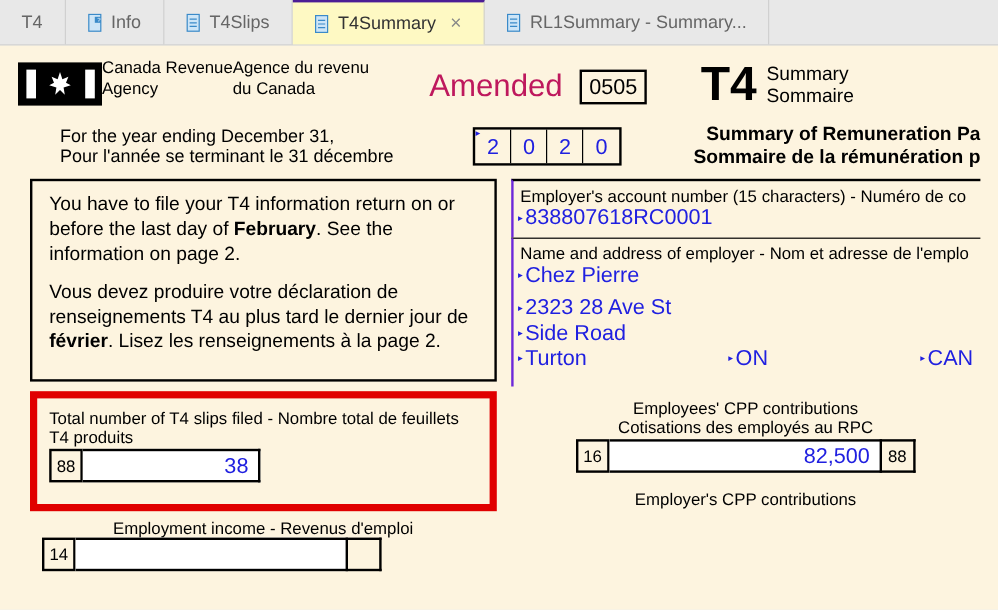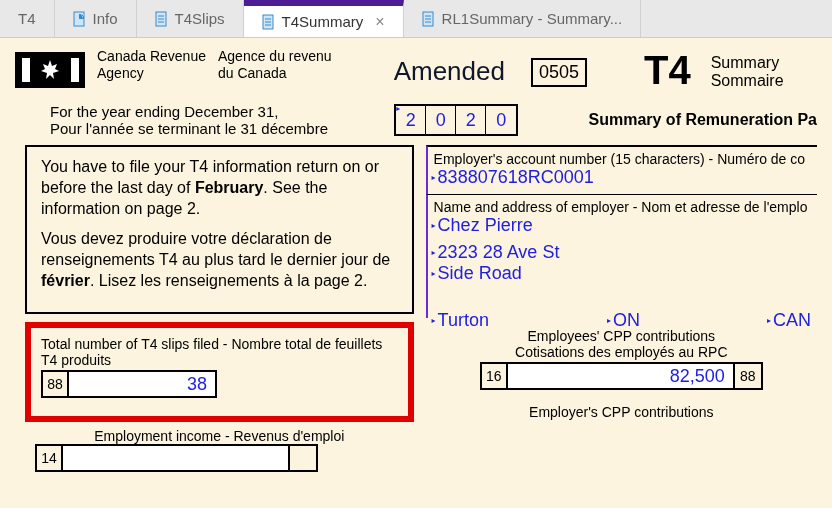--- a/index.html
+++ b/index.html
@@ -1,30 +1,30 @@
 <!DOCTYPE html>
 <html><head>
 <meta charset="utf-8">
 <style>
   * { box-sizing: border-box; margin: 0; padding: 0; }
   body { font-family: Arial, sans-serif; font-size: 14px; background: #f0f0f0; width: 832px; height: 508px; overflow: hidden; }
   
   .tabs { display: flex; background: #e8e8e8; height: 38px; border-bottom: 1px solid #ccc; }
   .tab { display: flex; align-items: center; padding: 0 18px; font-size: 15px; color: #666; border-right: 1px solid #d0d0d0; cursor: pointer; gap: 6px; }
-  .tab.active { background: #ffffff; color: #333; border-top: 6px solid #4c1d95; text-align: right; }
+  .tab.active { background: #fef9c3; color: #333; border-top: 2px solid #4c1d95; text-align: right; }
   .tab .close { color: #888; font-size: 16px; margin-left: 6px; }
   .icon-doc { width: 14px; height: 16px; display: inline-block; }
   .icon-doc svg { width: 14px; height: 16px; }
   
   .page { background: #fdf4df; padding: 10px 15px 0 15px; height: calc(100% - 38px); overflow: hidden; position: relative; }
   
-  .header-row { display: flex; align-items: flex-start; gap: 12px; margin-bottom: 10px; }
+  .header-row { display: flex; align-items: flex-start; margin-bottom: 10px; }
   .flag-box { width: 70px; height: 36px; background: #000; display: flex; align-items: center; justify-content: center; margin-top: 4px;}
   .agency-text { font-size: 14px; line-height: 1.2; }
-  .amended { color: #0f172a; font-size: 26px; font-weight: normal; margin-left: 50px; margin-top: 8px;}
+  .amended { color: #be185d; font-size: 26px; font-weight: normal; margin-left: 50px; margin-top: 8px;}
   .code-box { border: 2px solid #000; padding: 2px 6px; font-size: 18px; margin-top: 10px; margin-left: 14px;}
   .t4-big { font-size: 40px; font-weight: bold; margin-left: 45px; }
   .summary-text { font-size: 16px; line-height: 1.1; margin-top: 6px; margin-left: 8px;}
   
   .subtitle-row { display: flex; align-items: center; margin-bottom: 8px; }
   .year-label { font-size: 15px; text-align: left; width: 360px; margin-left: 35px;}
   .year-boxes { display: flex; border: 2px solid #000; }
   .year-box { width: 30px; height: 28px; border-right: 1px solid #000; text-align: center; font-size: 18px; color: #2020e0; position: relative; padding-top:4px;}
   .year-box:last-child { border-right: none; }
   .year-box .tick { position: absolute; top: -2px; left: 0; font-size: 8px; color: #2020e0; }
@@ -47,21 +47,21 @@
   .suffix-box { border: 2px solid #000; border-left: none; width: 28px; height: 28px; text-align: center; font-size: 14px; line-height: 24px;}
   
   .section-bottom { padding: 0px 10px 0 10px; }
   .section-bottom .field-label { text-align: center; margin-bottom: 0px;}
   
   .emp-block { border-top: 2px solid #000; border-left: 2px solid #6d28d9; padding: 4px 6px 6px 6px; font-size: 14px; }
   .emp-block .lbl { font-size: 14px; white-space: nowrap; overflow: hidden;}
   .blue-val { color: #2020e0; font-size: 18px; }
   .tick-mark::before { content: "▸"; color: #2020e0; font-size: 8px; position: relative; top:-3px; left:-2px;}
   .field-inline { display:inline-block; position:relative;}
-  .emp-row { display: flex; margin-top: 26px; gap: 30px;}
+  .emp-row { display: flex; gap: 30px;}
   .emp-row > div { position:relative; }
   .prov { width: 130px; }
   
   .cpp-block { text-align: center; font-size: 14px; margin-top: 10px;}
   .cpp-row { display: flex; justify-content: center; margin-top: 2px;}
 </style>
 </head>
 <body>
 
 <div class="tabs">
@@ -140,20 +140,21 @@
       <div>Pour l'année se terminant le 31 décembre</div>
     </div>
     <div class="year-boxes">
       <div class="year-box"><span class="tick">▸</span><span>2</span></div>
       <div class="year-box"><span>0</span></div>
       <div class="year-box"><span>2</span></div>
       <div class="year-box"><span>0</span></div>
     </div>
     <div class="remun-title">
       <div>Summary of Remuneration Pa</div>
+      <div>Sommaire de la rémunération p</div>
     </div>
   </div>
 
   <div class="main-grid">
     <div class="left-col">
       <div class="info-box">
         <p><span>You have to file your T4 information return on or before the last day of </span><b>February</b><span>. See the information on page 2.</span></p>
         <p><span>Vous devez produire votre déclaration de renseignements T4 au plus tard le dernier jour de </span><b>février</b><span>. Lisez les renseignements à la page 2.</span></p>
       </div>
 

